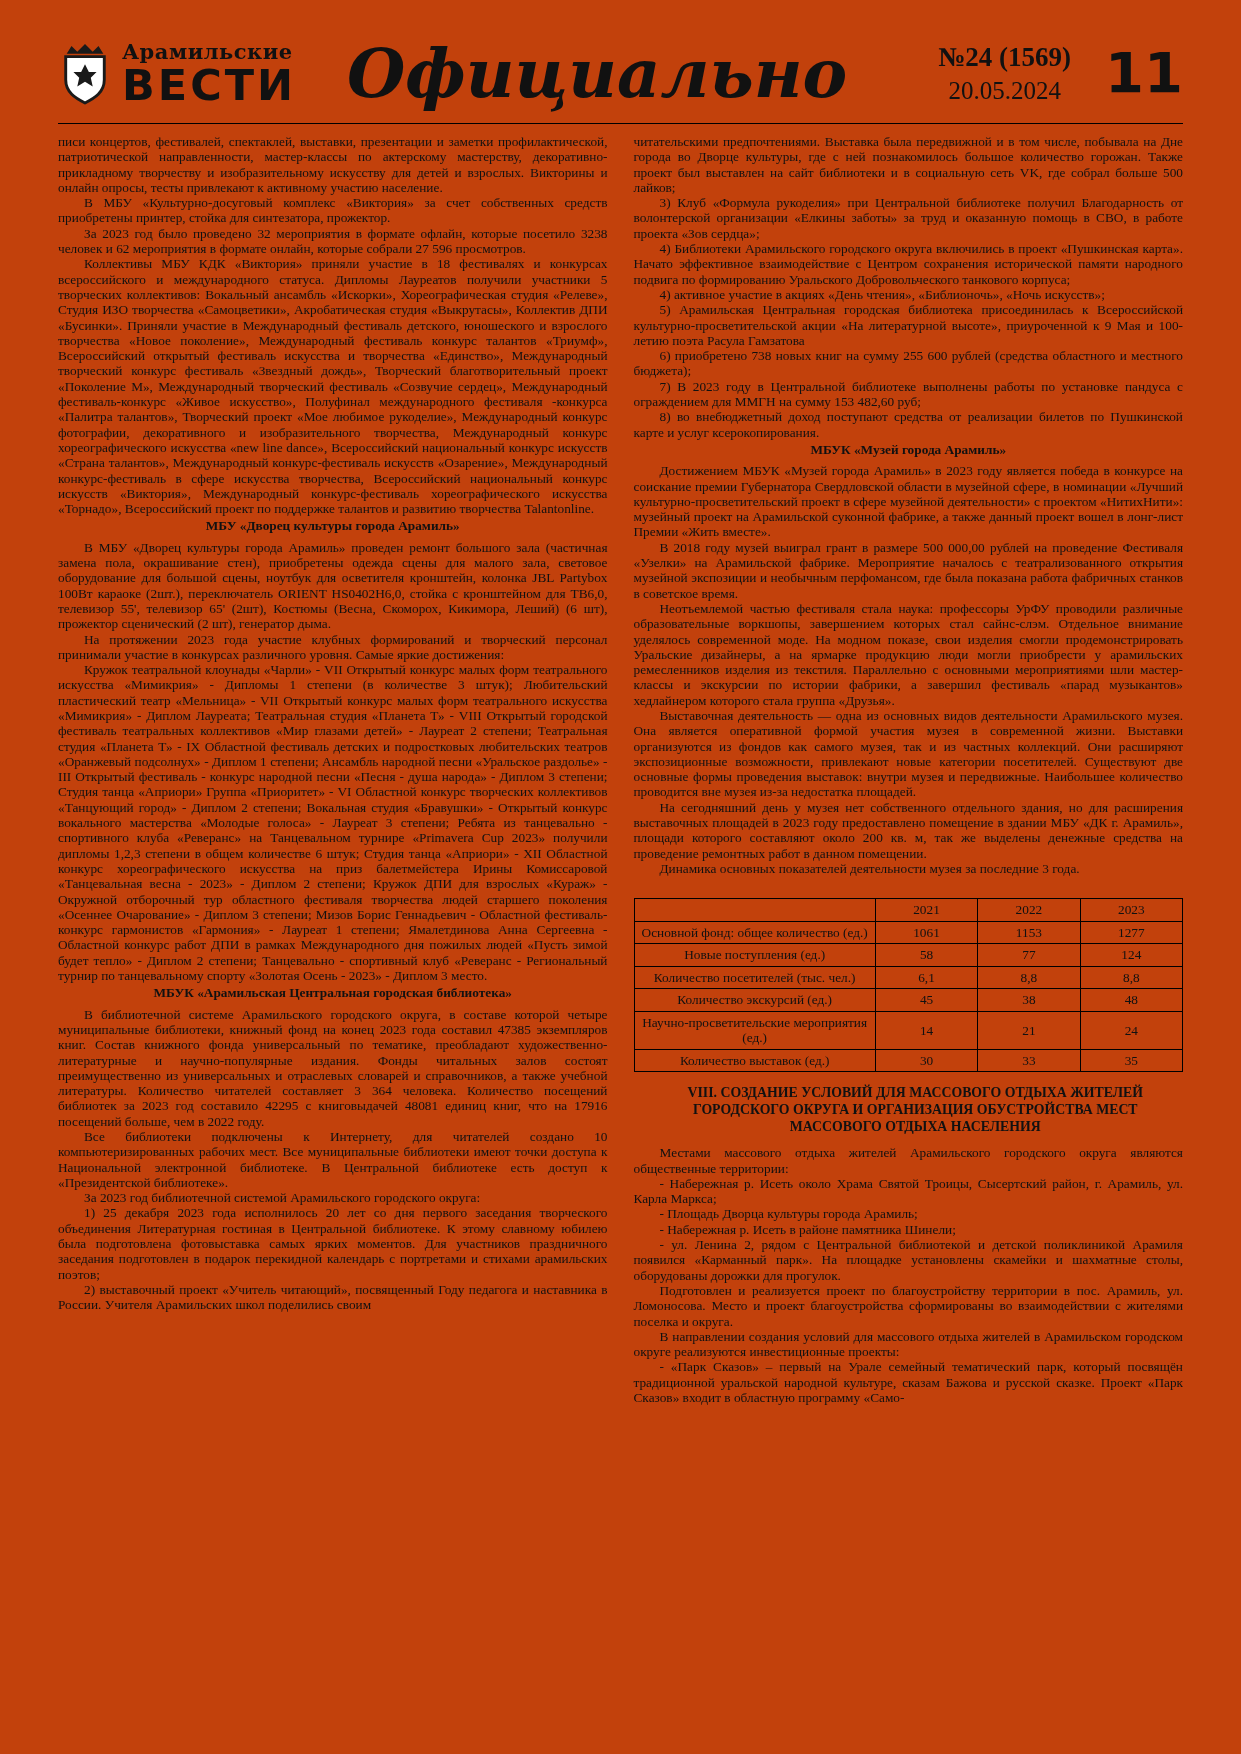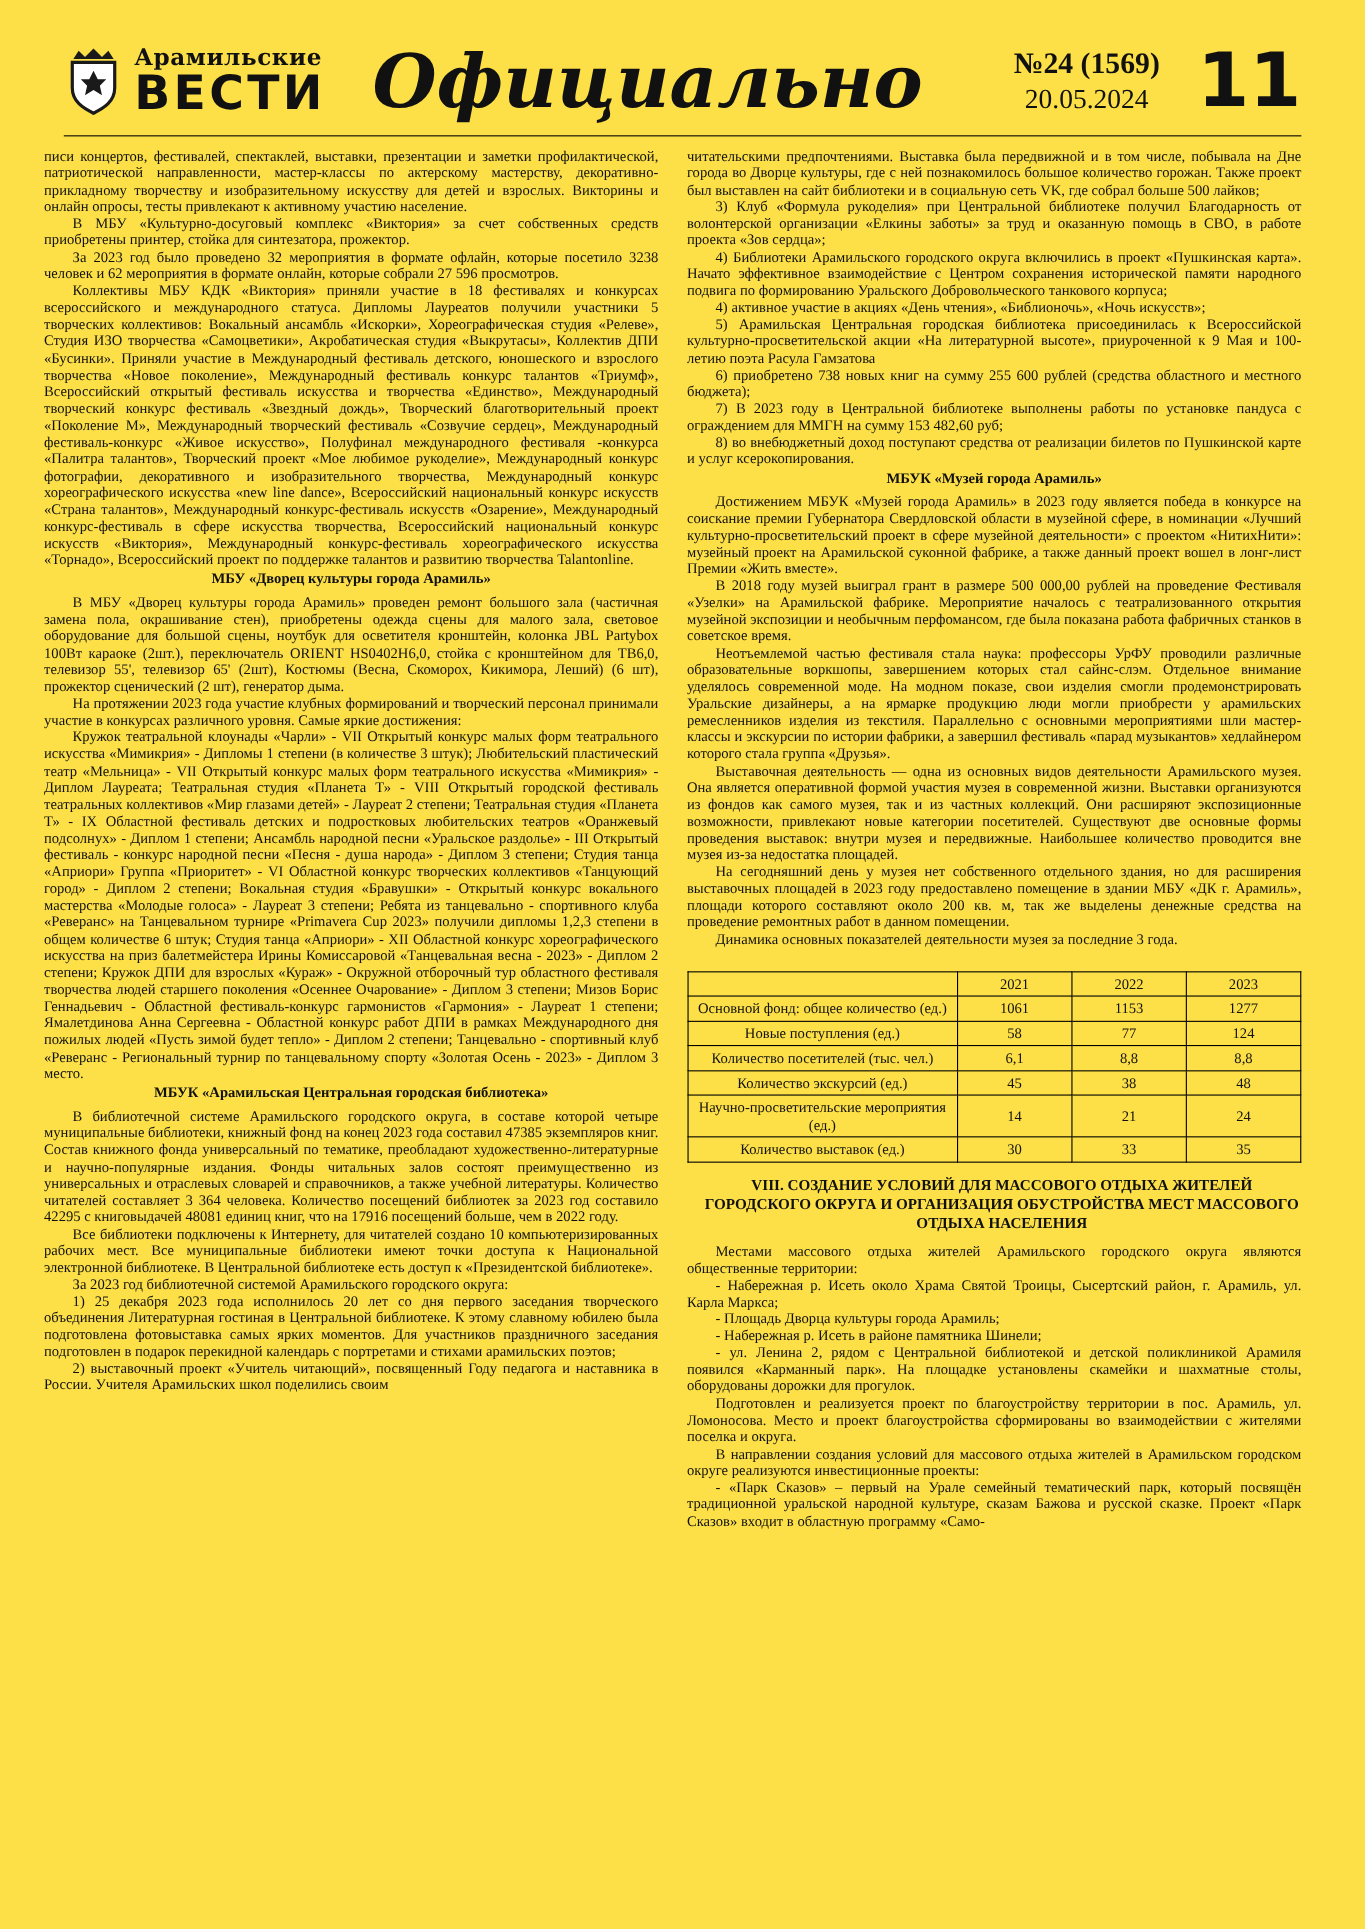--- a/index.html
+++ b/index.html
@@ -1,17 +1,17 @@
 <!DOCTYPE html>
 <html lang="ru"><head>
 <meta charset="utf-8">
 <style>
   html,body{margin:0;padding:0;background:#e8e8e8;}
   .page{
-    width:1241px;height:1754px;margin:0 auto;background:#fde047;
+    width:1241px;height:1754px;margin:0 auto;background:#c2410c;
     box-sizing:border-box;overflow:hidden;color:#111;
     font-family:"Liberation Serif", serif;
   }
   
   .masthead{
     display:flex;align-items:center;
     padding:34px 58px 10px 58px;box-sizing:border-box;
   }
   .brand{display:flex;align-items:center;gap:10px;}
   .crest{display:inline-block;line-height:0;}
@@ -26,27 +26,27 @@
   }
   .section-title{
     flex:1;text-align:center;
     font-family:"DejaVu Serif", serif;font-style:italic;font-weight:700;
     font-size:67px;padding-right:40px;
   }
   .issue{text-align:center;line-height:1.25;margin-right:34px;}
   .issue-number{font-size:27px;font-weight:700;}
   .issue-date{font-size:25px;}
   .page-number{
-    font-family:"DejaVu Sans", sans-serif;font-size:68px;font-weight:600;
+    font-family:"DejaVu Sans", sans-serif;font-size:56px;font-weight:600;
     line-height:0.9;
   }
   .rule{height:0;border-bottom:1.5px solid #000;margin:0 58px;}
   
   .columns{
-    display:flex;gap:26px;padding:10px 58px 0 40px;box-sizing:border-box;
+    display:flex;gap:26px;padding:10px 58px 0 58px;box-sizing:border-box;
   }
   .col{flex:1;min-width:0;}
   .para{
     margin:0;font-size:13.3px;line-height:15.3px;text-align:justify;
     text-indent:26px;hyphens:auto;-webkit-hyphens:auto;
   }
   .no-indent{text-indent:0;}
   .heading{
     margin:2px 0 6px 0;font-size:13.3px;line-height:15.3px;
     text-align:center;font-weight:700;

